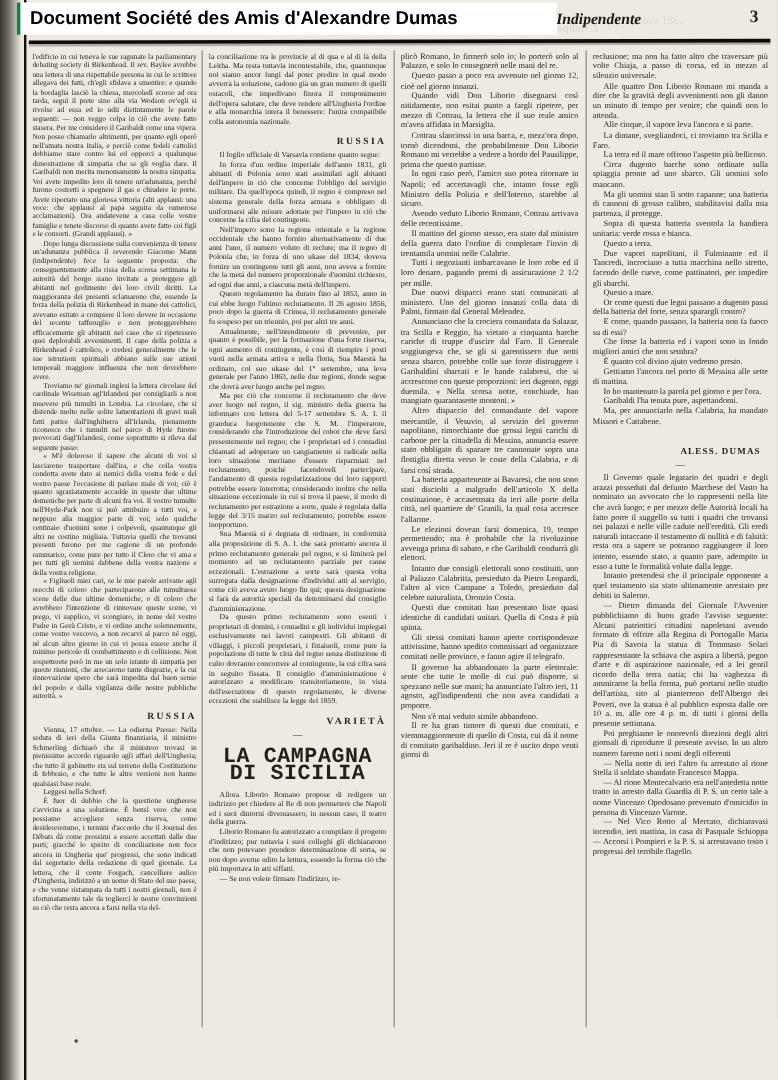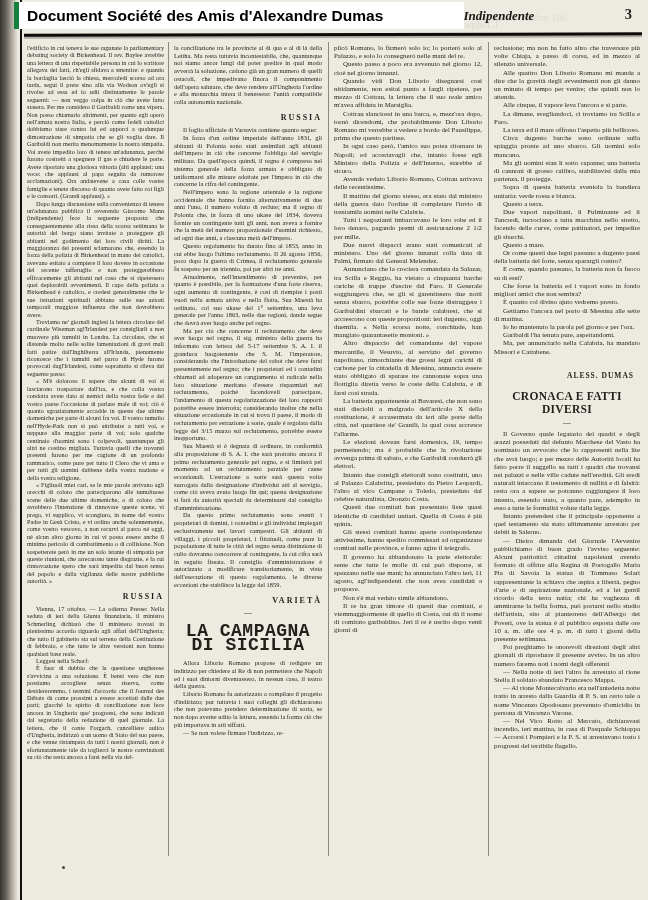--- a/index.html
+++ b/index.html
@@ -2,21 +2,21 @@
 <html><head>
 <meta charset="utf-8">
 <style>
   html,body{margin:0;padding:0;}
   body{width:648px;height:900px;background:#c9c6be;font-family:"Liberation Serif","DejaVu Serif",serif;}
   #page{position:relative;width:648px;height:900px;background:#edeae2;overflow:hidden;color:#241f19;}
   .edge-left{position:absolute;left:0;top:0;width:18px;height:900px;
     background:linear-gradient(to right,#37342f 0%,#6b675f 35%,#b5b1a7 70%,rgba(237,234,226,0) 100%);}
   .page-border-line{position:absolute;left:20px;top:0;width:2px;height:900px;background:#15120e;}
   .overlay-label{position:absolute;left:14px;top:2px;width:450px;height:27px;background:#ffffff;
-    border-left:5px solid #15803d;z-index:3;font-family:"Liberation Sans","DejaVu Sans",sans-serif;
+    border-left:3px solid #15803d;z-index:3;font-family:"Liberation Sans","DejaVu Sans",sans-serif;
     font-weight:bold;font-size:15.5px;line-height:27px;padding-left:8px;box-sizing:border-box;
     white-space:nowrap;color:#000;}
   .masthead-frag{position:absolute;left:452px;top:8px;z-index:2;font-weight:bold;font-size:13px;
     font-style:italic;color:#1a1713;white-space:nowrap;}
   .ghost{position:absolute;z-index:1;color:#8a6a60;white-space:nowrap;}
   .ghost-left{left:52px;top:16px;opacity:.16;font-size:10px;}
   .ghost-center{left:438px;top:19px;opacity:.15;font-size:10px;transform:scaleX(-1);}
   .ghost-right{left:472px;top:12px;opacity:.13;font-size:10px;}
   .page-number{position:absolute;right:16px;top:6px;font-weight:bold;font-size:14.5px;z-index:2;}
   .header-rule{position:absolute;left:24px;top:33px;width:618px;height:3px;background:#0e0c0a;
@@ -124,21 +124,20 @@
       <div class="b-p">Questo a mare.</div>
       <div class="b-p">Or come questi due legni passano a dugento passi della batteria del forte, senza sparargli contro?</div>
       <div class="b-p">E come, quando passano, la batteria non fa fuoco su di essi?</div>
       <div class="b-p">Che forse la batteria ed i vapori sono in fondo migliori amici che non sembra?</div>
       <div class="b-p">È quanto col divino ajuto vedremo presto.</div>
       <div class="b-p">Gettiamo l'ancora nel porto di Messina alle sette di mattina.</div>
       <div class="b-p">Io ho mantenuto la parola pel giorno e per l'ora.</div>
       <div class="b-p">Garibaldi l'ha tenuta pure, aspettandomi.</div>
       <div class="b-p">Ma, per annunciarlo nella Calabria, ha mandato Missori e Cattabene.</div>
       <div class="b-sig">ALESS. DUMAS</div>
-      <div class="b-bigh">CRONACA E FATTI DIVERSI</div>
       <div class="b-dash">—</div>
       <div class="b-p">Il Governo quale legatario dei quadri e degli arazzi posseduti dal defunto Marchese del Vasto ha nominato un avvocato che lo rappresenti nella lite che avrà luogo; e per mezzo delle Autorità locali ha fatto porre il suggello su tutti i quadri che trovansi nei palazzi e nelle ville cadute nell'eredità. Gli eredi naturali intaccano il testamento di nullità e di falsità: resta ora a sapere se potranno raggiungere il loro intento, essendo stato, a quanto pare, adempito in esso a tutte le formalità volute dalla legge.</div>
       <div class="b-p">Intanto pretendesi che il principale opponente a quel testamento sia stato ultimamente arrestato per debiti in Salerno.</div>
       <div class="b-p">— Dietro dimanda del Giornale l'Avvenire pubblichiamo di buon grado l'avviso seguente: Alcuni patriottici cittadini napoletani avendo formato di offrire alla Regina di Portogallo Maria Pia di Savoia la statua di Tommaso Solari rappresentante la schiava che aspira a libertà, pegno d'arte e di aspirazione nazionale, ed a lei gentil ricordo della terra natia; chi ha vaghezza di ammirarne la bella forma, può portarsi nello studio dell'artista, sito al pianterreno dell'Albergo dei Poveri, ove la statua è al pubblico esposta dalle ore 10 a. m. alle ore 4 p. m. di tutti i giorni della presente settimana.</div>
       <div class="b-p">Poi preghiamo le onorevoli direzioni degli altri giornali di riprodurre il presente avviso. In un altro numero faremo noti i nomi degli offerenti</div>
       <div class="b-p">— Nella notte di ieri l'altro fu arrestato al rione Stella il soldato sbandato Francesco Mappa.</div>
       <div class="b-p">— Al rione Montecalvario era nell'antedetta notte tratto in arresto dalla Guardia di P. S. un certo tale a nome Vincenzo Opodosano prevenuto d'omicidio in persona di Vincenzo Varone.</div>
       <div class="b-p">— Nel Vico Rotto al Mercato, dichiaravasi incendio, ieri mattina, in casa di Pasquale Schioppa — Accorsi i Pompieri e la P. S. si arrestavano tosto i progressi del terribile flagello.</div>
     </div>
 

